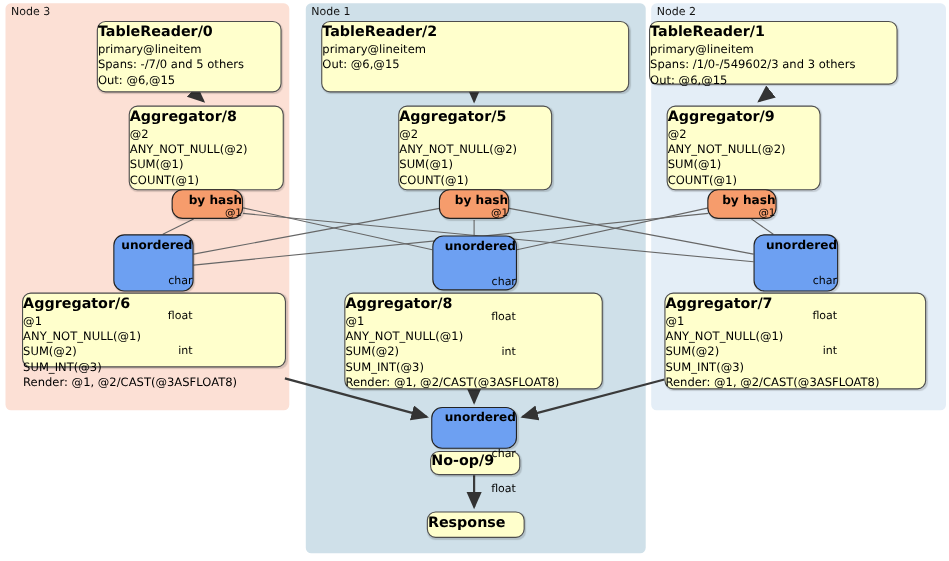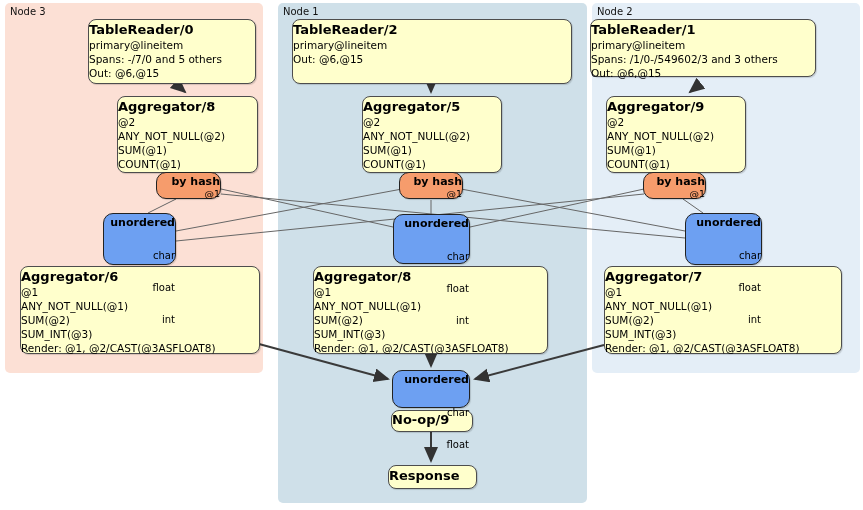--- a/index.html
+++ b/index.html
@@ -80,21 +80,21 @@
     <div class="pline">Spans: -/7/0 and 5 others</div>
     <div class="pline">Out: @6,@15</div>
   </div>
   <div class="pbox" style="left:117px;top:96px;width:141px;height:77px">
     <div class="ptitle">Aggregator/8</div>
     <div class="pline">@2</div>
     <div class="pline">ANY_NOT_NULL(@2)</div>
     <div class="pline">SUM(@1)</div>
     <div class="pline">COUNT(@1)</div>
   </div>
-  <div class="pbox" style="left:20px;top:266px;width:240px;height:88px">
+  <div class="pbox" style="left:20px;top:266px;width:240px;height:68px">
     <div class="ptitle">Aggregator/6</div>
     <div class="pline">@1</div>
     <div class="pline">ANY_NOT_NULL(@1)</div>
     <div class="pline">SUM(@2)</div>
     <div class="pline">SUM_INT(@3)</div>
     <div class="pline">Render: @1, @2/CAST(@3ASFLOAT8)</div>
   </div>
 
   <div class="pbox" style="left:292px;top:19px;width:280px;height:65px">
     <div class="ptitle">TableReader/2</div>

